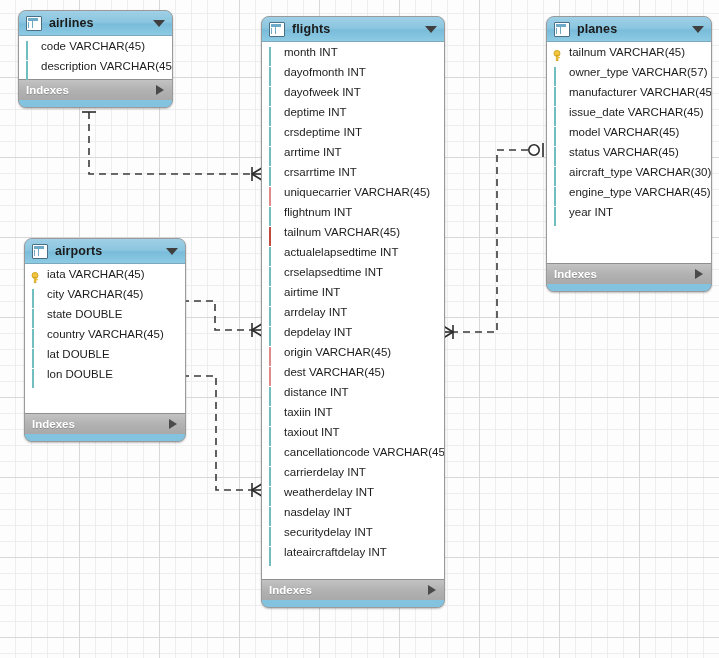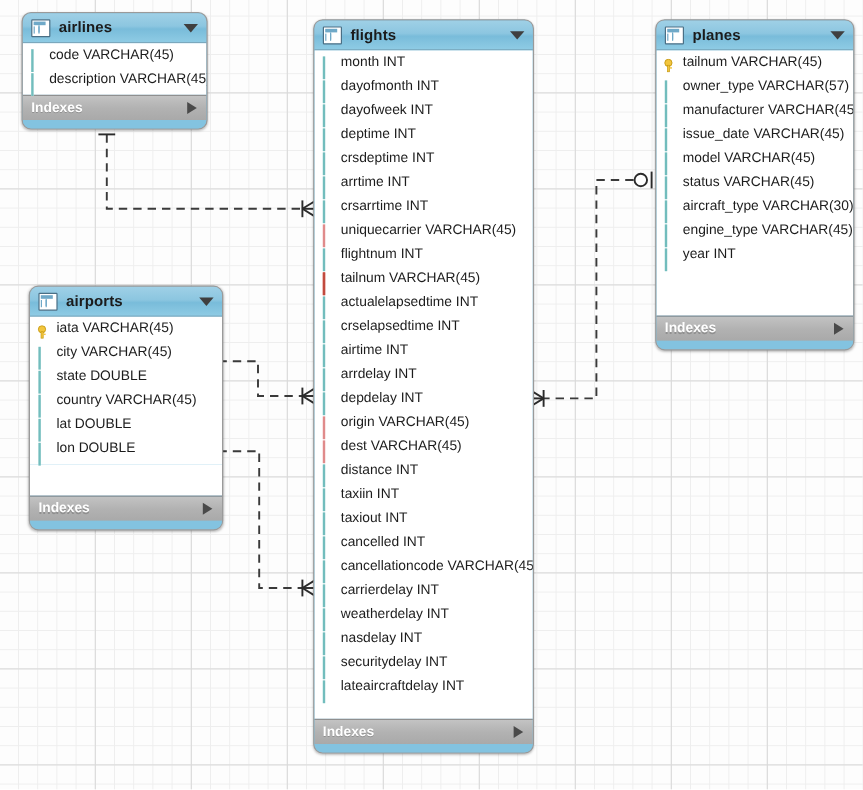--- a/index.html
+++ b/index.html
@@ -388,24 +388,20 @@
           <div class="col-row">
             <span class="glyph"><span class="dia dia-blue"></span></span>
             <span class="col-label">taxiin INT</span>
           </div>
           <div class="col-row">
             <span class="glyph"><span class="dia dia-blue"></span></span>
             <span class="col-label">taxiout INT</span>
           </div>
           <div class="col-row">
             <span class="glyph"><span class="dia dia-blue"></span></span>
-            <span class="col-label">cancelled INT</span>
-          </div>
-          <div class="col-row">
-            <span class="glyph"><span class="dia dia-blue"></span></span>
             <span class="col-label">cancellationcode VARCHAR(45)</span>
           </div>
           <div class="col-row">
             <span class="glyph"><span class="dia dia-blue"></span></span>
             <span class="col-label">carrierdelay INT</span>
           </div>
           <div class="col-row">
             <span class="glyph"><span class="dia dia-blue"></span></span>
             <span class="col-label">weatherdelay INT</span>
           </div>

